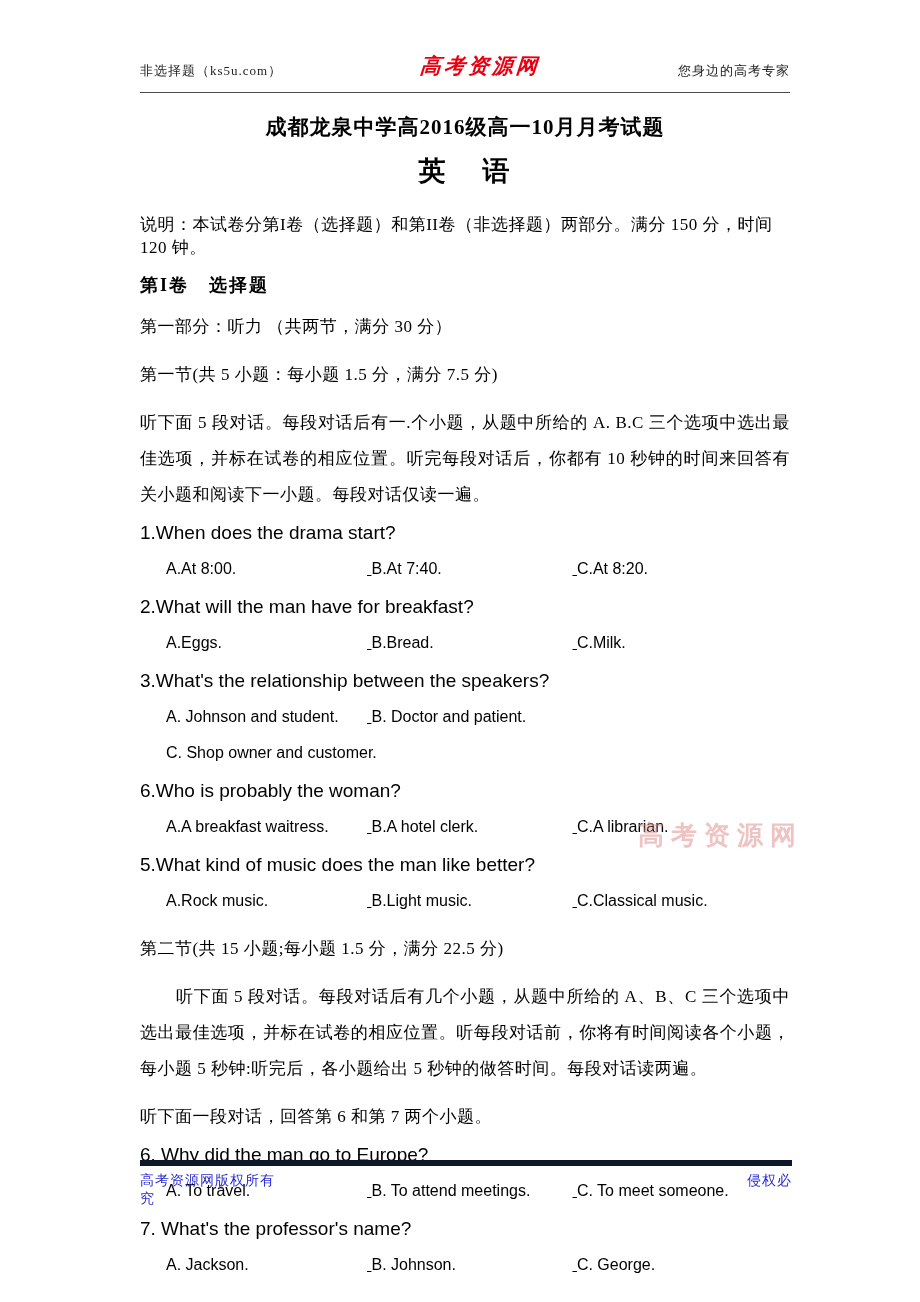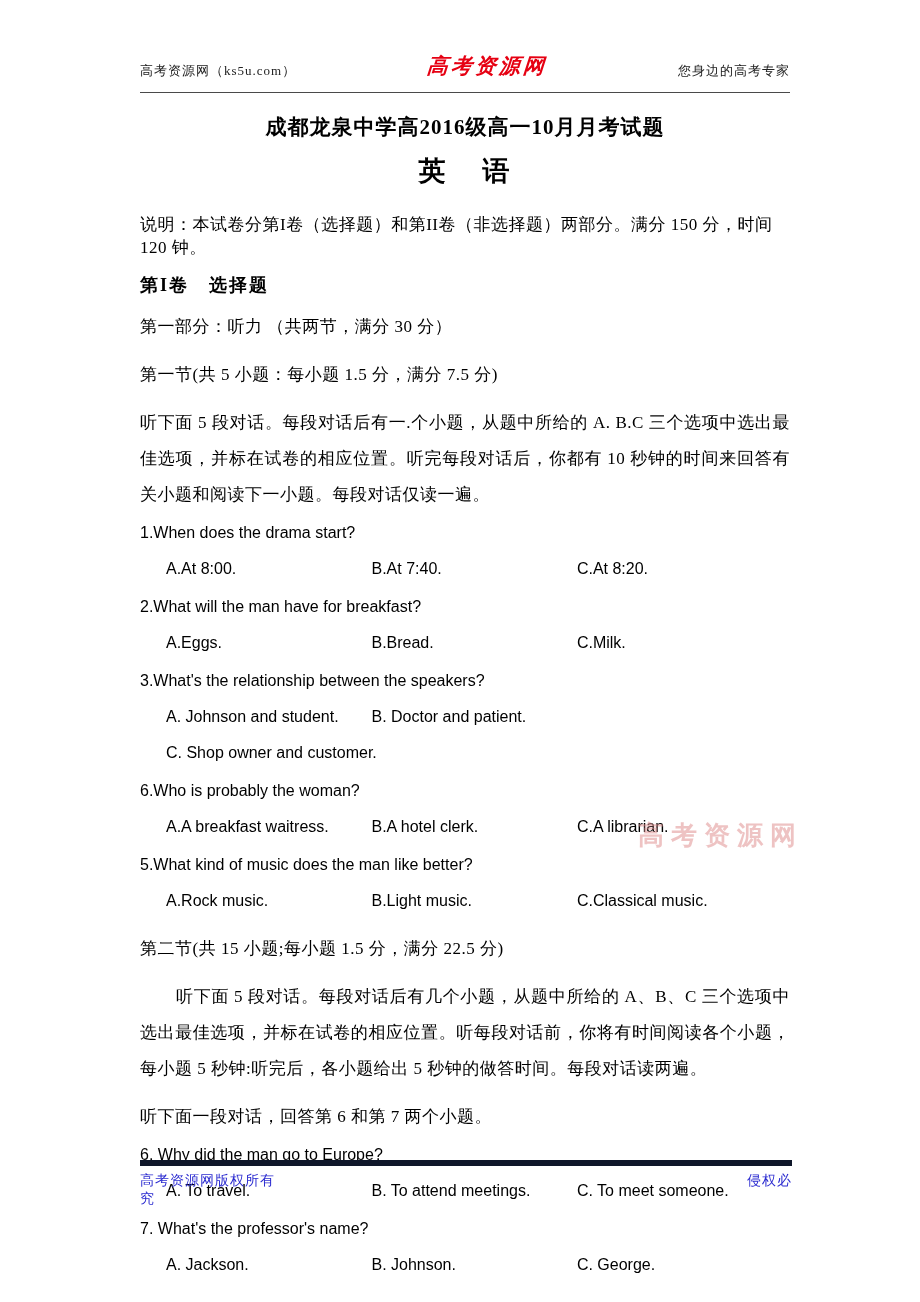--- a/index.html
+++ b/index.html
@@ -24,22 +24,22 @@
   .title{text-align:center;font-size:21px;font-weight:bold;margin-top:20px;letter-spacing:1px;}
   .subject{text-align:center;font-size:27px;font-weight:bold;margin-top:12px;white-space:pre;letter-spacing:2px;}
   .note{font-size:17px;margin-top:24px;letter-spacing:.5px;}
   .volume{text-align:left;font-size:18px;font-weight:bold;margin-top:14px;letter-spacing:2px;}
 
   
   .para{font-size:17px;line-height:36px;margin:0;text-align:justify;letter-spacing:.5px;}
   .para.sp{margin-top:12px;}
   .indent{text-indent:36px;}
 
-  .q{font-family:"Liberation Sans","DejaVu Sans",sans-serif;font-size:16px;line-height:36px;margin:0;}
-  .opts{font-family:"Liberation Sans","DejaVu Sans",sans-serif;font-size:16px;line-height:36px;margin:0;padding-left:26px;}
+  .q{font-family:"Liberation Sans","DejaVu Sans",sans-serif;font-size:19px;line-height:36px;margin:0;}
+  .opts{font-family:"Liberation Sans","DejaVu Sans",sans-serif;font-size:16px;line-height:36px;margin:0;padding-left:26px;text-decoration:underline;}
   .opt{display:inline-block;min-width:195px;padding-right:6px;}
   .opt:last-child{min-width:0;}
   .qblock{margin:2px 0;}
 
   
   .watermark{
     position:absolute;top:818px;left:638px;
     font-size:26px;font-weight:bold;letter-spacing:7px;
     color:rgba(224,146,146,0.55);
     pointer-events:none;
@@ -52,21 +52,21 @@
     color:#2b2bd0;font-size:14px;letter-spacing:1px;
   }
   .footer-row{display:flex;justify-content:space-between;}
 </style>
 </head>
 <body>
 
 <div class="page">
 
   <div class="hdr">
-    <span class="hdr-left">高考资源网（ks5u.com）</span>
+    <span class="hdr-left">非选择题（ks5u.com）</span>
     <span class="logo">高考资源网</span>
     <span class="hdr-right">您身边的高考专家</span>
   </div>
 
   <div class="title">成都龙泉中学高2016级高一10月月考试题</div>
   <div class="subject">英    语</div>
   <div class="note">说明：本试卷分第I卷（选择题）和第II卷（非选择题）两部分。满分 150 分，时间 120 钟。</div>
   <div class="volume">第I卷　选择题</div>
 
   <p class="para sp">第一部分：听力 （共两节，满分 30 分）</p>

